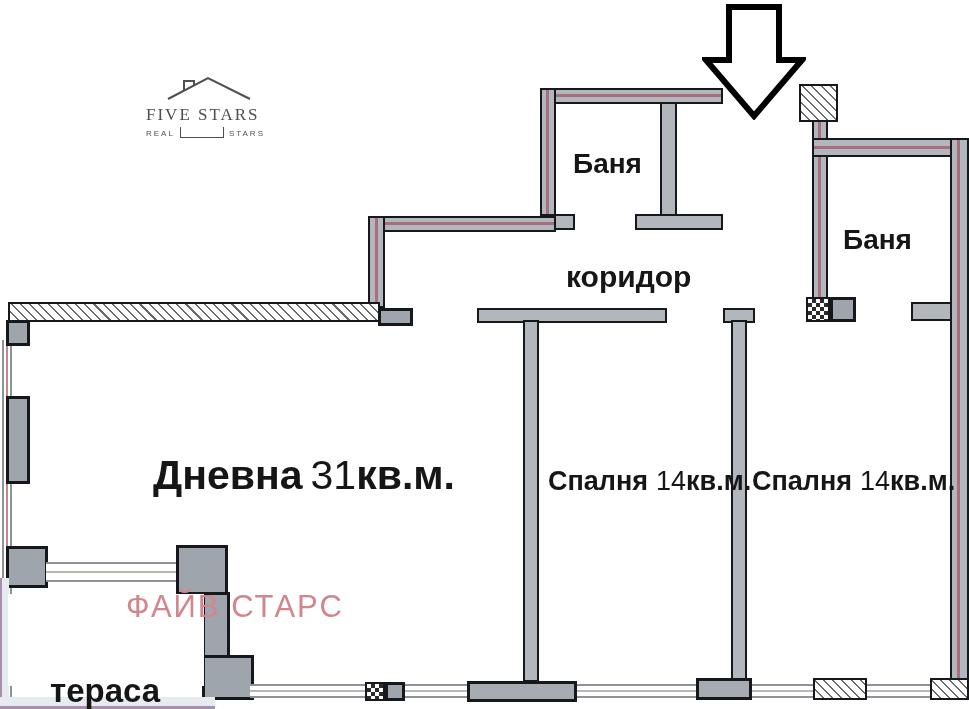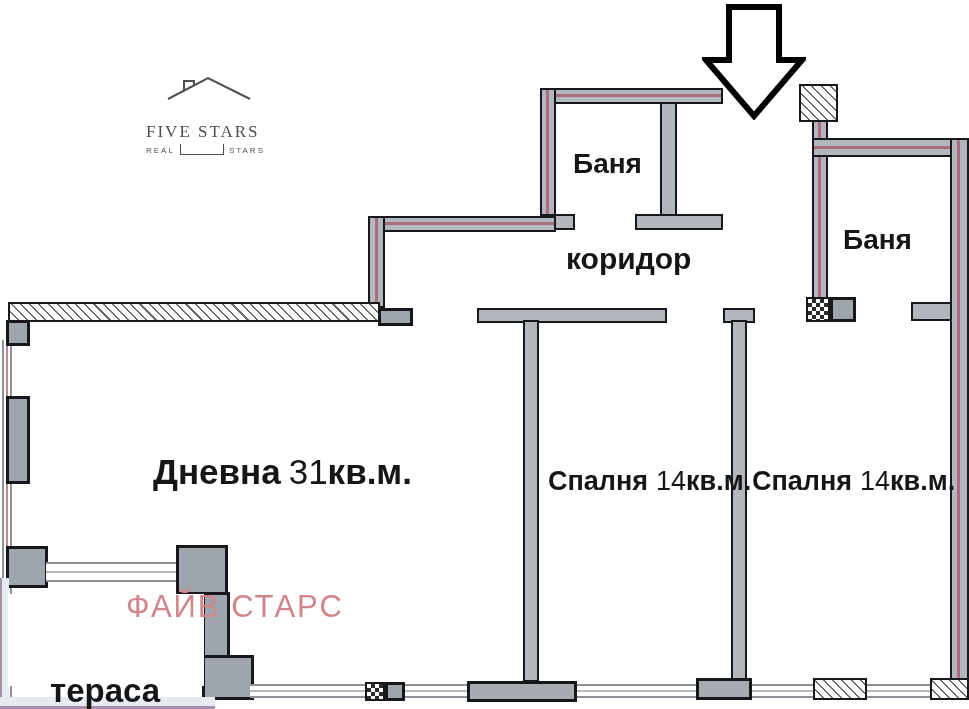--- a/index.html
+++ b/index.html
@@ -22,29 +22,29 @@
   .window-v{position:absolute;box-sizing:border-box;
     background:linear-gradient(to right,#8d9299 0 2px,#fff 2px calc(50% - 1px),#c08a8a calc(50% - 1px) calc(50% + 1px),#fff calc(50% + 1px) calc(100% - 2px),#8d9299 calc(100% - 2px));}
   .rail-v{position:absolute;background:linear-gradient(to right,#a88fae 0 2px,#e7ebf0 2px);}
   .rail-h{position:absolute;background:linear-gradient(to bottom,#e7ebf0 0 calc(100% - 3px),#a88fae calc(100% - 3px));}
   
   .room-label{position:absolute;font-weight:bold;white-space:nowrap;}
   .room-label .num{font-weight:400;}
   .room-label .name{margin-right:8px;}
   .lbl-bath{font-size:28px;}
   .lbl-corr{font-size:30px;}
-  .lbl-living{font-size:35px;text-align:center;}
+  .lbl-living{font-size:41px;text-align:center;}
   .lbl-bed{font-size:27px;}
   .lbl-terrace{font-size:33px;}
   .watermark{position:absolute;left:126px;top:589px;font-size:31px;font-weight:normal;
     letter-spacing:2px;color:#d2868c;z-index:30;white-space:nowrap;}
   .terrace-box{position:absolute;left:8px;top:594px;width:196px;height:92px;background:#ffffff;z-index:20;}
   
   .logo{position:absolute;left:146px;top:74px;width:124px;height:54px;z-index:25;color:#4f4f4f;}
-  .logo-title{font-family:"Liberation Serif",serif;font-size:17px;letter-spacing:2px;white-space:nowrap;margin-top:18px;}
+  .logo-title{font-family:"Liberation Serif",serif;font-size:17px;letter-spacing:2px;white-space:nowrap;margin-top:1px;}
   .logo-sub{display:flex;align-items:flex-end;gap:5px;font-size:8px;letter-spacing:2px;margin-top:2px;}
   .logo-door{width:44px;height:11px;border:1.5px solid #4f4f4f;border-top:none;box-sizing:border-box;}
   .arrow-svg{position:absolute;left:702px;top:4px;z-index:25;}
 </style>
 </head>
 <body>
 
 <div class="plan">
 
   <svg class="arrow-svg" width="104" height="116" viewBox="0 0 104 116">
@@ -105,21 +105,21 @@
   <div class="block" style="left:385px;top:682px;width:20px;height:19px;"></div>
   <div class="footing" style="left:467px;top:681px;width:110px;height:21px;"></div>
   <div class="footing" style="left:696px;top:678px;width:56px;height:22px;"></div>
   <div class="hatch" style="left:813px;top:678px;width:54px;height:22px;"></div>
   <div class="hatch" style="left:930px;top:678px;width:39px;height:22px;"></div>
 
   <div class="terrace-box"></div>
 
   <div class="room-label lbl-bath" style="left:573px;top:148px;">Баня</div>
   <div class="room-label lbl-bath" style="left:843px;top:224px;">Баня</div>
-  <div class="room-label lbl-corr" style="left:566px;top:242px;">коридор</div>
+  <div class="room-label lbl-corr" style="left:566px;top:260px;">коридор</div>
 
   <div class="room-label lbl-living" style="left:153px;top:452px;">
     <span class="name">Дневна</span><span class="num">31</span><span>кв.м.</span>
   </div>
 
   <div class="room-label lbl-bed" style="left:548px;top:466px;text-align:right;">
     <span class="name">Спалня</span><span class="num">14</span><span>кв.м.</span>
   </div>
 
   <div class="room-label lbl-bed" style="left:752px;top:466px;">

